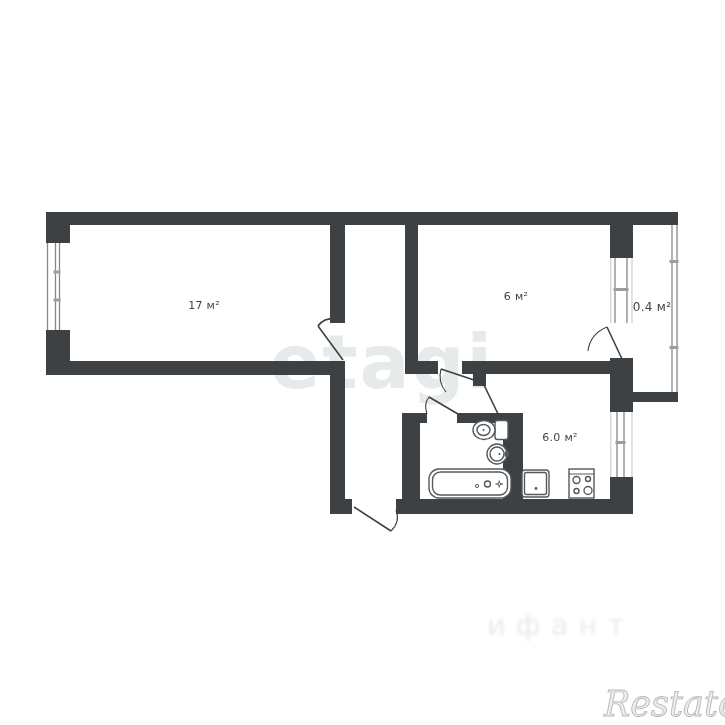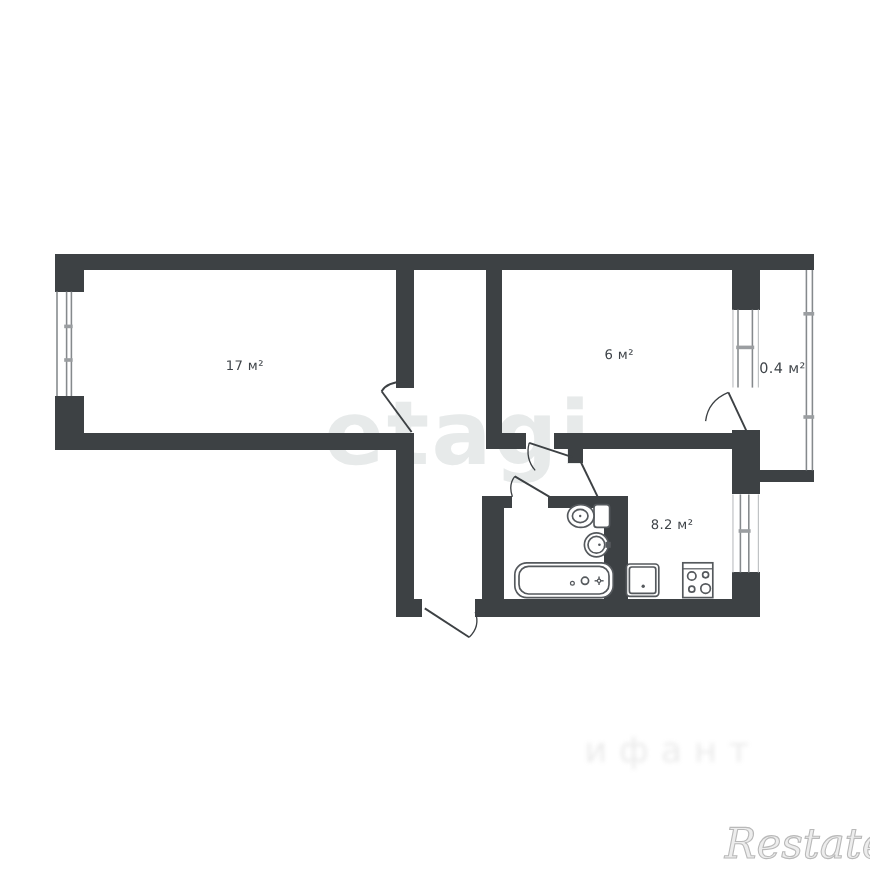--- a/index.html
+++ b/index.html
@@ -156,18 +156,18 @@
         <circle cx="588" cy="479" r="2.5"></circle>
         <circle cx="576.5" cy="491" r="2.5"></circle>
         <circle cx="588" cy="490.5" r="4"></circle>
       </g>
     </g>
   </svg>
 
   <div class="area-label" style="left:204px;top:305px;">17 м²</div>
   <div class="area-label" style="left:516px;top:296px;">6 м²</div>
   <div class="area-label" style="left:652px;top:307px;font-size:12px;">0.4 м²</div>
-  <div class="area-label" style="left:560px;top:437px;">8.2 м²</div>
+  <div class="area-label" style="left:560px;top:437px;">6.0 м²</div>
 
   <div class="wm-faint">ифант</div>
   <div class="wm-restate">Restate</div>
 
 </div>
 
 </body></html>

